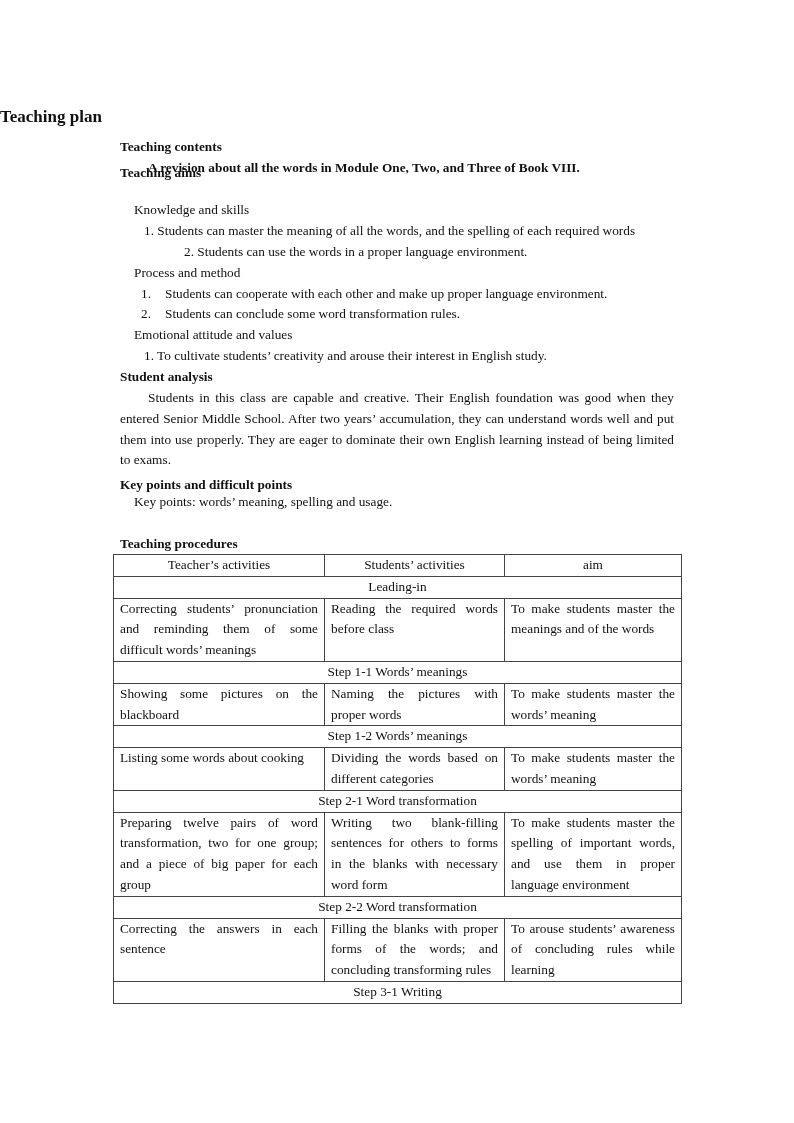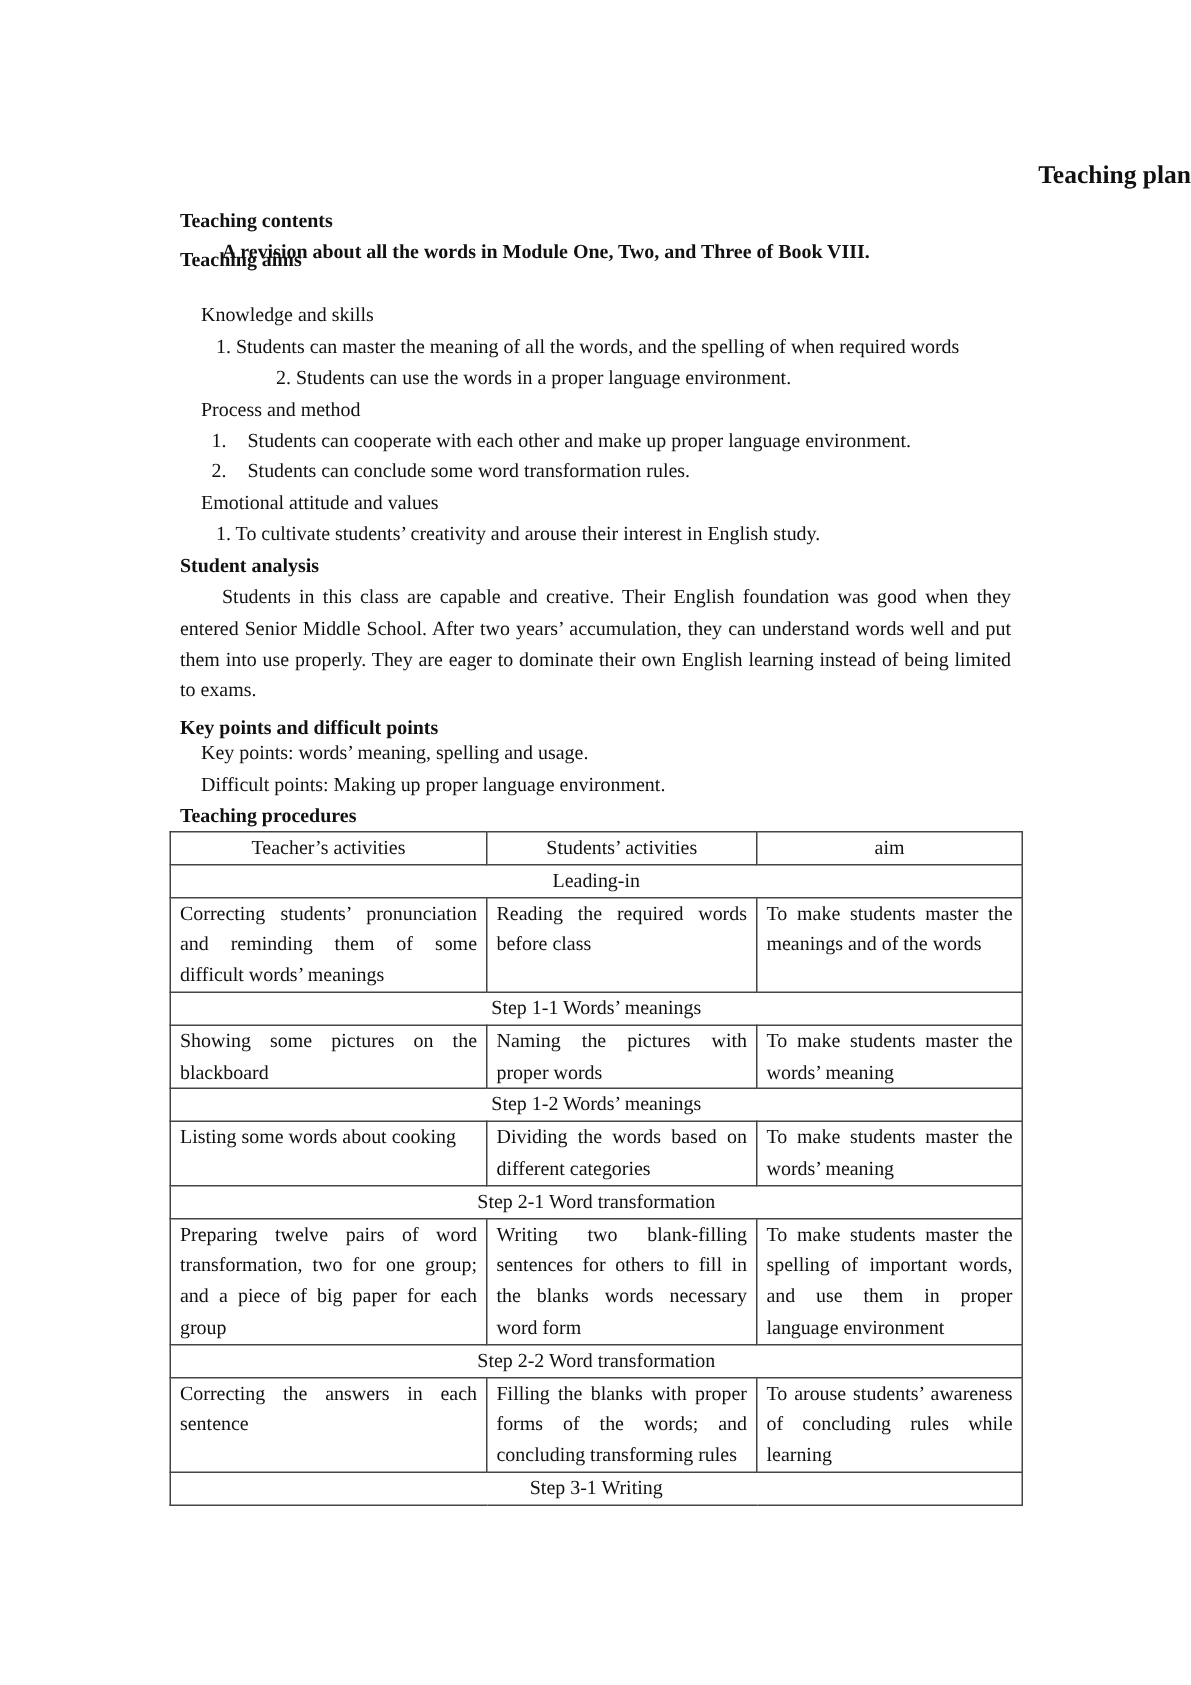--- a/index.html
+++ b/index.html
@@ -1,19 +1,19 @@
 <!DOCTYPE html>
 <html><head>
 <meta charset="utf-8">
 <style>
   html, body { margin: 0; padding: 0; background: #ffffff; }
   body { width: 794px; height: 1123px; position: relative; overflow: hidden;
          font-family: "Liberation Serif", "DejaVu Serif", serif; color: #111; }
   .page { position: absolute; left: 0; top: 0; width: 794px; height: 1123px; }
-  .title { position: absolute; top: 106px; left: 0; width: 794px; text-align: right;
+  .title { position: absolute; top: 106px; left: 0; width: 794px; text-align: left;
            font-weight: bold; font-size: 17px; line-height: 22px; }
   .line { position: absolute; left: 120px; font-size: 13.3px; line-height: 18px; white-space: nowrap; }
   .h { font-weight: bold; font-size: 13.3px; }
   .para { position: absolute; left: 120px; width: 554px; font-size: 13.3px; line-height: 20.8px;
           text-align: justify; text-indent: 28px; }
   .num { display: inline-block; width: 24px; }
   table.proc { position: absolute; left: 113px; top: 554px; width: 568px; border-collapse: collapse;
                font-size: 13.3px; table-layout: fixed; }
   table.proc td { border: 1px solid #444; padding: 0 6px; vertical-align: top; line-height: 20.8px; }
   table.proc td.hdr { text-align: center; }
@@ -26,21 +26,21 @@
 <div class="page">
   <div class="title">Teaching plan</div>
 
   <div class="line h" style="top:138px;">Teaching contents</div>
   <div class="line" style="top:159px; left:148px;font-weight:bold;">A revision about all the words in Module One, Two, and Three of Book VIII.</div>
 
   <div class="line h" style="top:164px;">Teaching aims</div>
   <div class="line" style="top:201px; left:134px;">Knowledge and skills</div>
   <div class="line" style="top:222px; left:144px;">
     <span>1.</span>
-    <span>Students can master the meaning of all the words, and the spelling of when required words</span>
+    <span>Students can master the meaning of all the words, and the spelling of each required words</span>
   </div>
   <div class="line" style="top:243px; left:144px;margin-left:40px;">
     <span>2.</span>
     <span>Students can use the words in a proper language environment.</span>
   </div>
 
   <div class="line" style="top:264px; left:134px;">Process and method</div>
   <div class="line" style="top:285px; left:141px;">
     <span class="num">1.</span><span>Students can cooperate with each other and make up proper language environment.</span>
   </div>
@@ -52,21 +52,20 @@
   <div class="line" style="top:347px; left:144px;">
     <span>1.</span>
     <span>To cultivate students’ creativity and arouse their interest in English study.</span>
   </div>
 
   <div class="line h" style="top:368px;">Student analysis</div>
   <div class="para" style="top:388px;">Students in this class are capable and creative. Their English foundation was good when they entered Senior Middle School. After two years’ accumulation, they can understand words well and put them into use properly. They are eager to dominate their own English learning instead of being limited to exams.</div>
 
   <div class="line h" style="top:476px;">Key points and difficult points</div>
   <div class="line" style="top:493px; left:134px;">Key points: words’ meaning, spelling and usage.</div>
-  <div class="line" style="top:514px; left:134px;">Difficult points: Making up proper language environment.</div>
 
   <div class="line h" style="top:535px;">Teaching procedures</div>
 
   <table class="proc">
     <colgroup>
         <col style="width:211px">
         <col style="width:180px">
         <col style="width:177px">
       </colgroup>
     <tbody>
@@ -101,21 +100,21 @@
       <td class="just">Listing some words about cooking</td>
       <td class="just">Dividing the words based on different categories</td>
       <td class="just">To make students master the words’ meaning</td>
     </tr>
 
     <tr>
           <td class="step" colspan="3">Step 2-1 Word transformation</td>
         </tr>
     <tr>
       <td class="just">Preparing twelve pairs of word transformation, two for one group; and a piece of big paper for each group</td>
-      <td class="just">Writing two blank-filling sentences for others to fill in the blanks words necessary word form</td>
+      <td class="just">Writing two blank-filling sentences for others to forms in the blanks with necessary word form</td>
       <td class="just">To make students master the spelling of important words, and use them in proper language environment</td>
     </tr>
 
     <tr>
           <td class="step" colspan="3">Step 2-2 Word transformation</td>
         </tr>
     <tr>
       <td class="just">Correcting the answers in each sentence</td>
       <td class="just">Filling the blanks with proper forms of the words; and concluding transforming rules</td>
       <td class="just">To arouse students’ awareness of concluding rules while learning</td>

